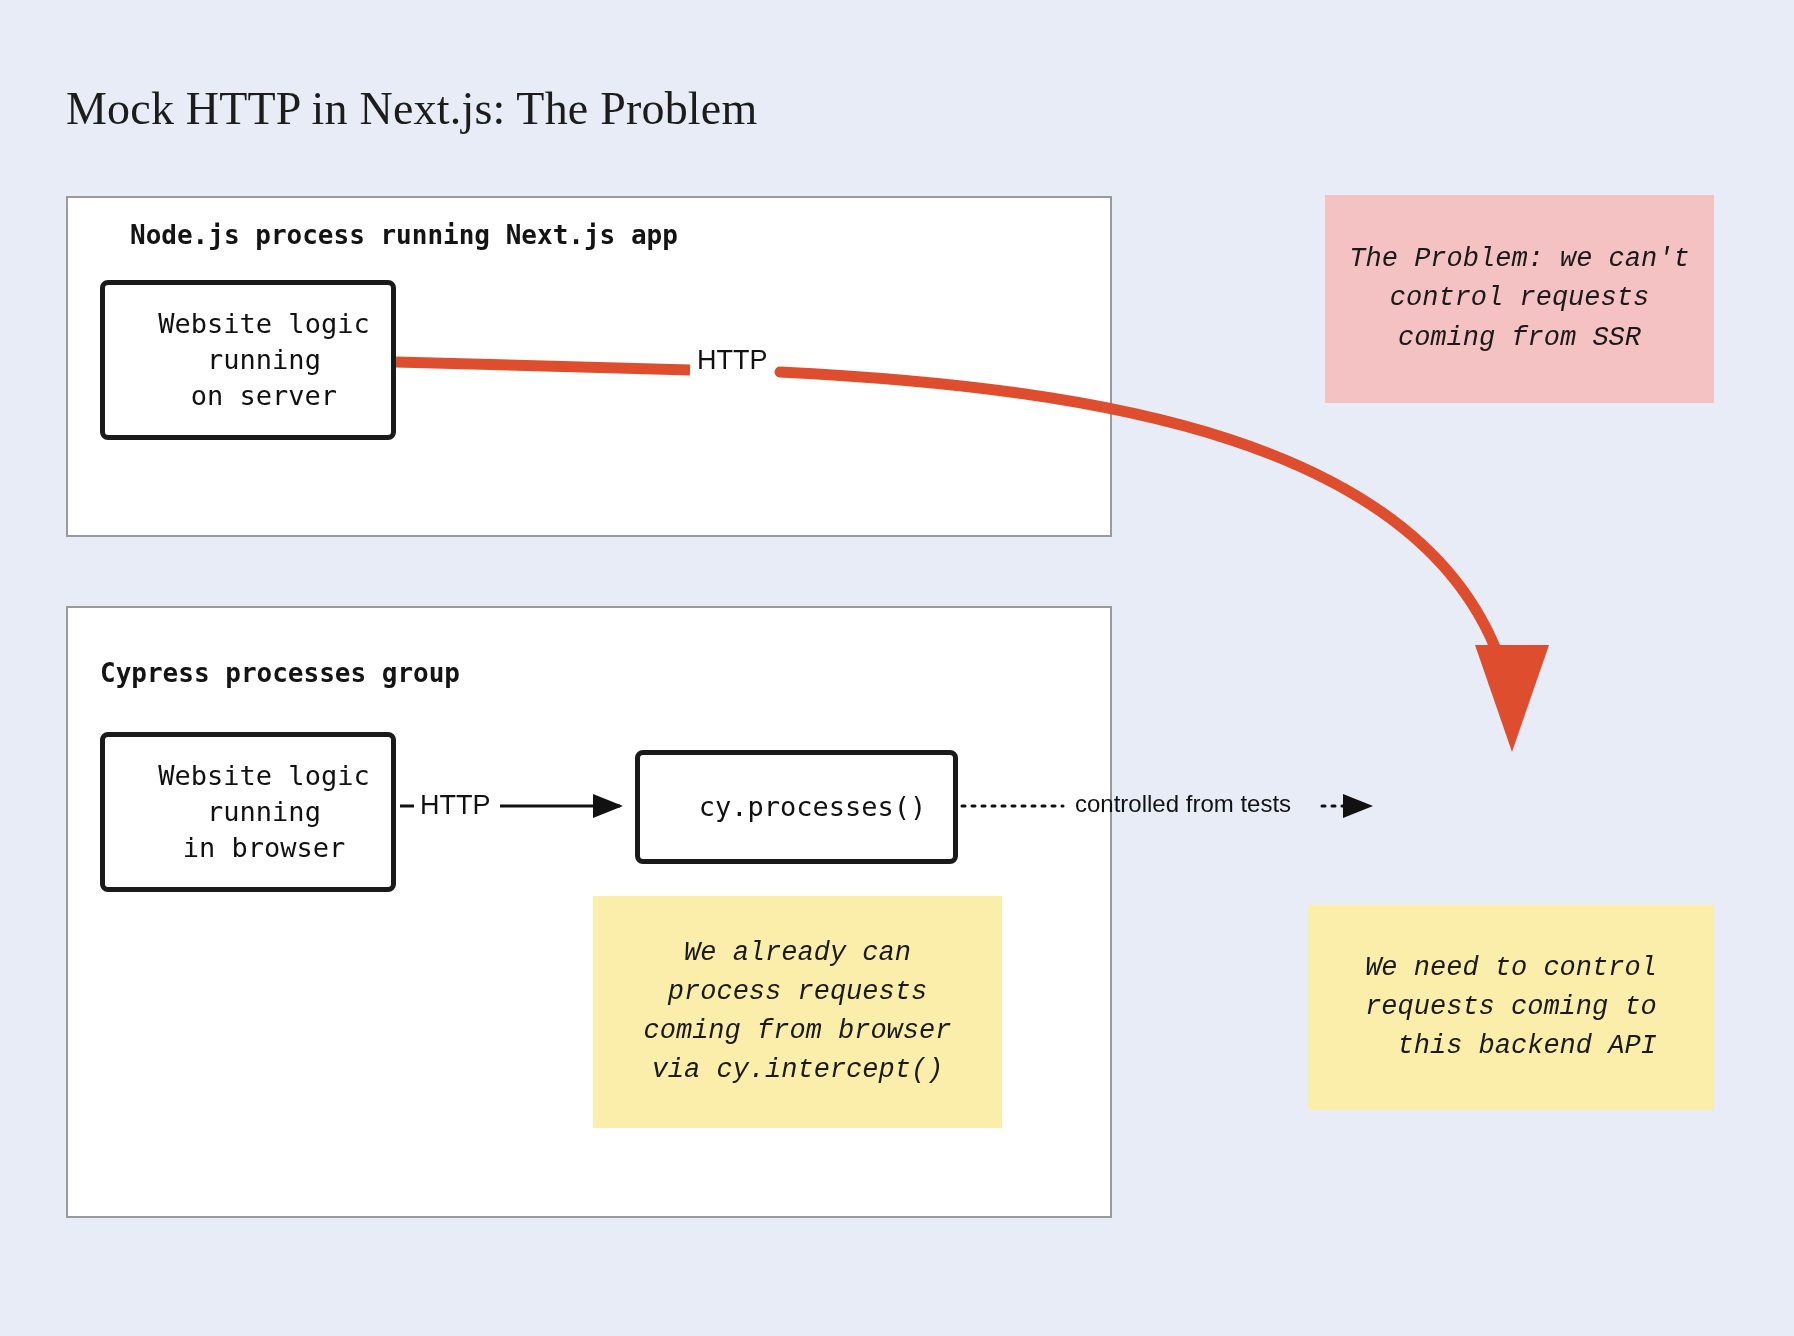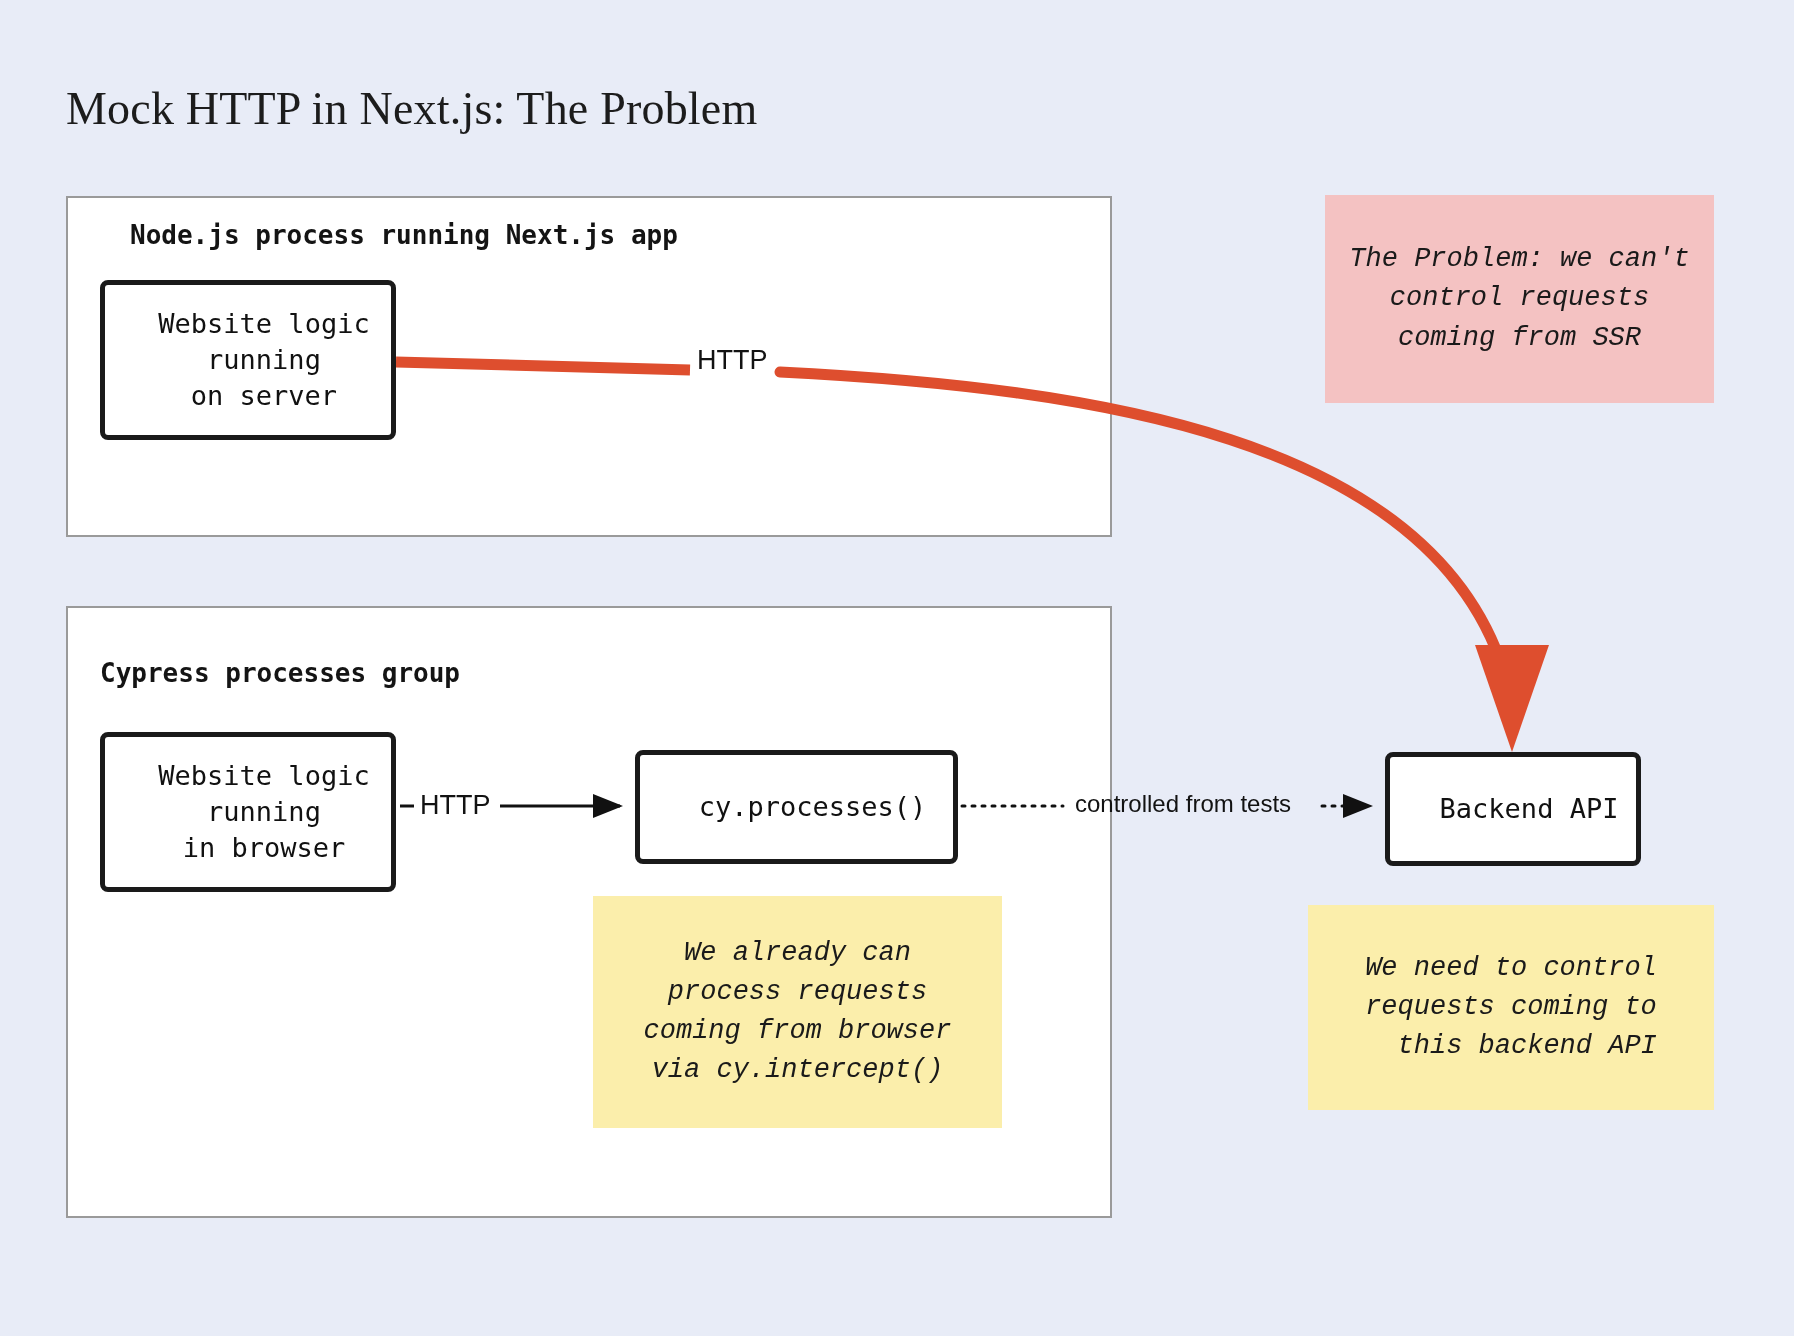--- a/index.html
+++ b/index.html
@@ -185,21 +185,20 @@
   <div class="node-box" id="node-browser">Website logic
 running
 in browser</div>
 
   <div class="edge-label" id="label-http-bottom">HTTP</div>
 
   <div class="node-box" id="node-intercept">cy.processes()</div>
 
   <div class="edge-label" id="label-controlled">controlled from tests</div>
 
-  <div class="node-box" id="node-backend">Backend API</div>
 
   <div class="note" id="note-browser">We already can
 process requests
 coming from browser
 via cy.intercept()</div>
 
   <div class="note" id="note-backend">We need to control
 requests coming to
 this backend API</div>
 

